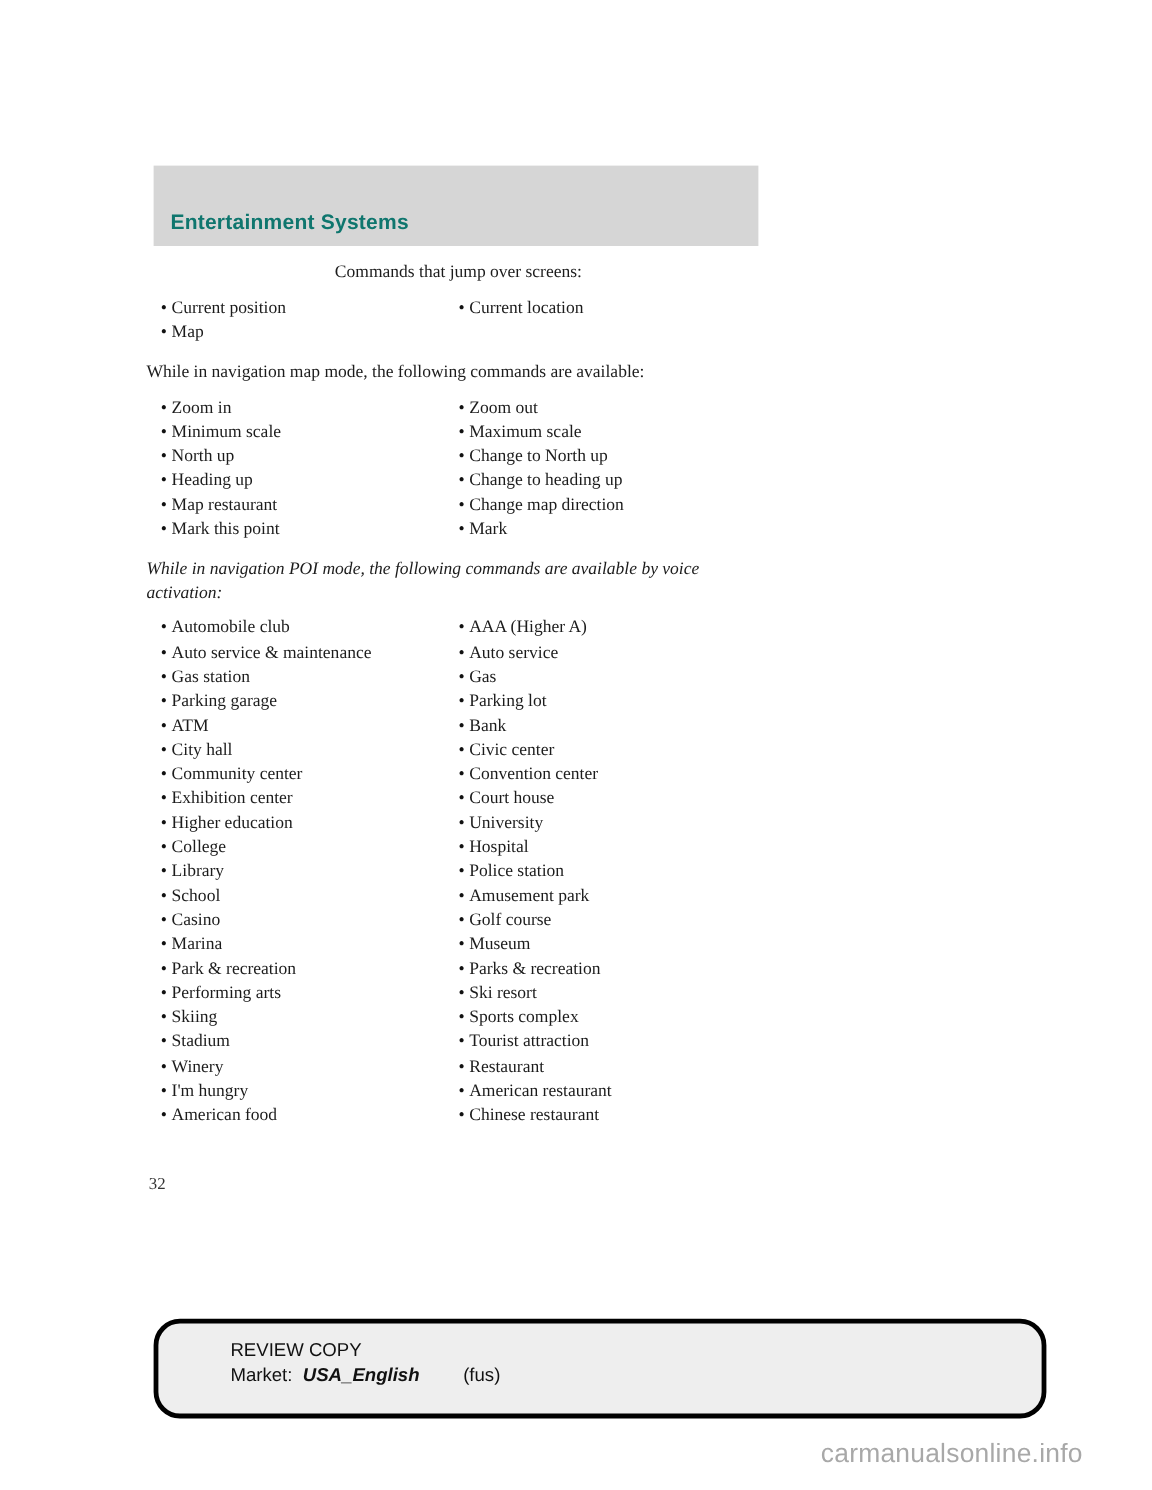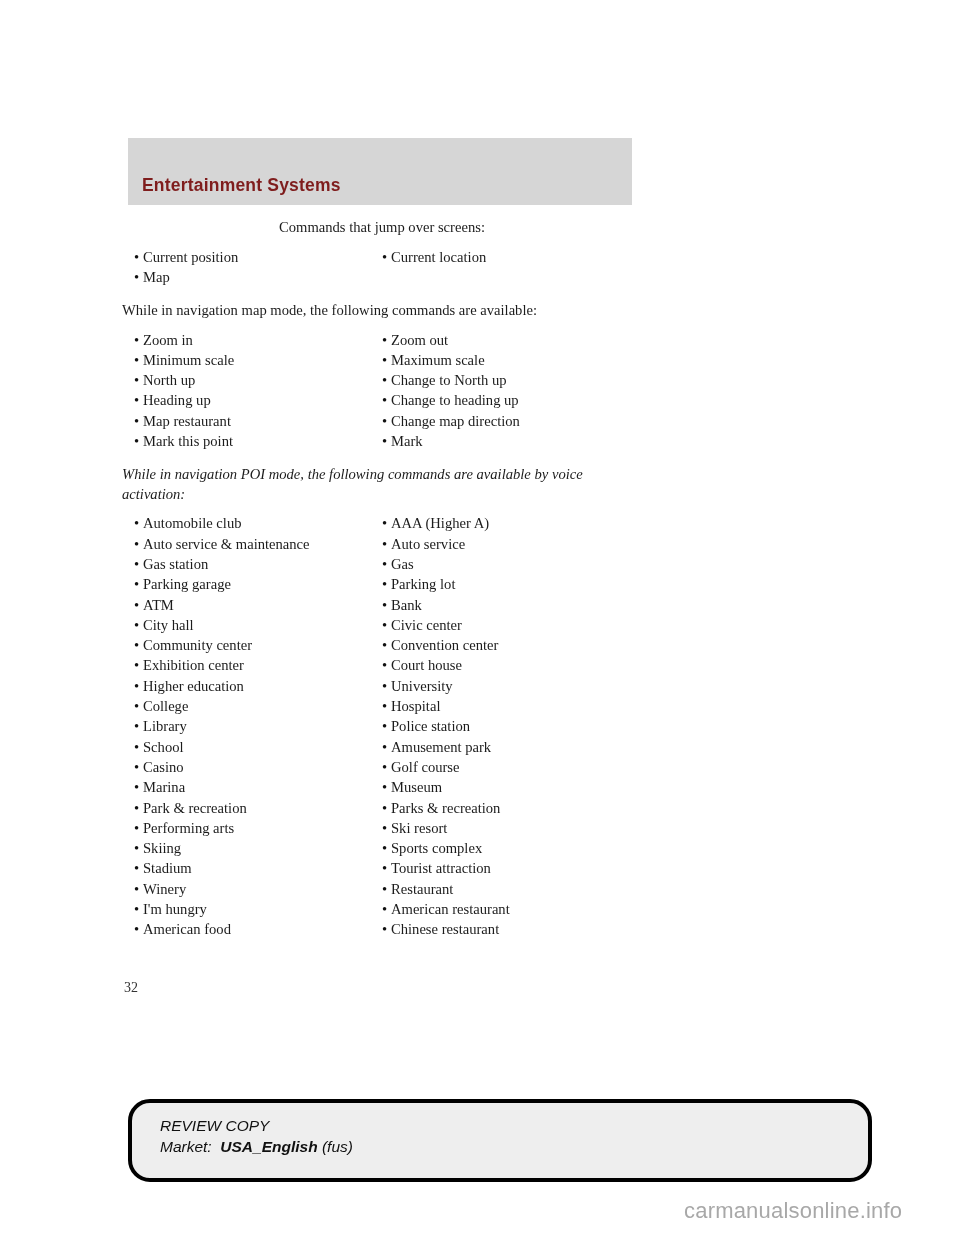--- a/index.html
+++ b/index.html
@@ -27,21 +27,21 @@
     background: #d6d6d6;
   }
   .header-title {
     position: absolute;
     left: 14px;
     bottom: 9px;
     font-family: "Liberation Sans", sans-serif;
     font-weight: bold;
     font-size: 17.5px;
     letter-spacing: 0.2px;
-    color: #7f1d1d;
+    color: #0f766e;
     white-space: nowrap;
   }
 
   
   .content {
     position: absolute;
     left: 122px;
     top: 218px;
     width: 520px;
   }
@@ -108,21 +108,21 @@
   .footer-text {
     position: absolute;
     left: 28px;
     top: 13px;
     font-family: "Liberation Sans", sans-serif;
     font-size: 15.5px;
     line-height: 20.5px;
     color: #111111;
     white-space: nowrap;
   }
-  .f-italic { font-style: italic; font-weight: normal; }
+  .f-italic { font-weight: normal; margin-left: 32px; }
   .f-bolditalic { font-style: italic; font-weight: bold; }
   .footer-line { display: block; }
 
   
   .watermark {
     position: absolute;
     left: 684px;
     top: 1198px;
     font-family: "Liberation Sans", sans-serif;
     font-size: 22px;

